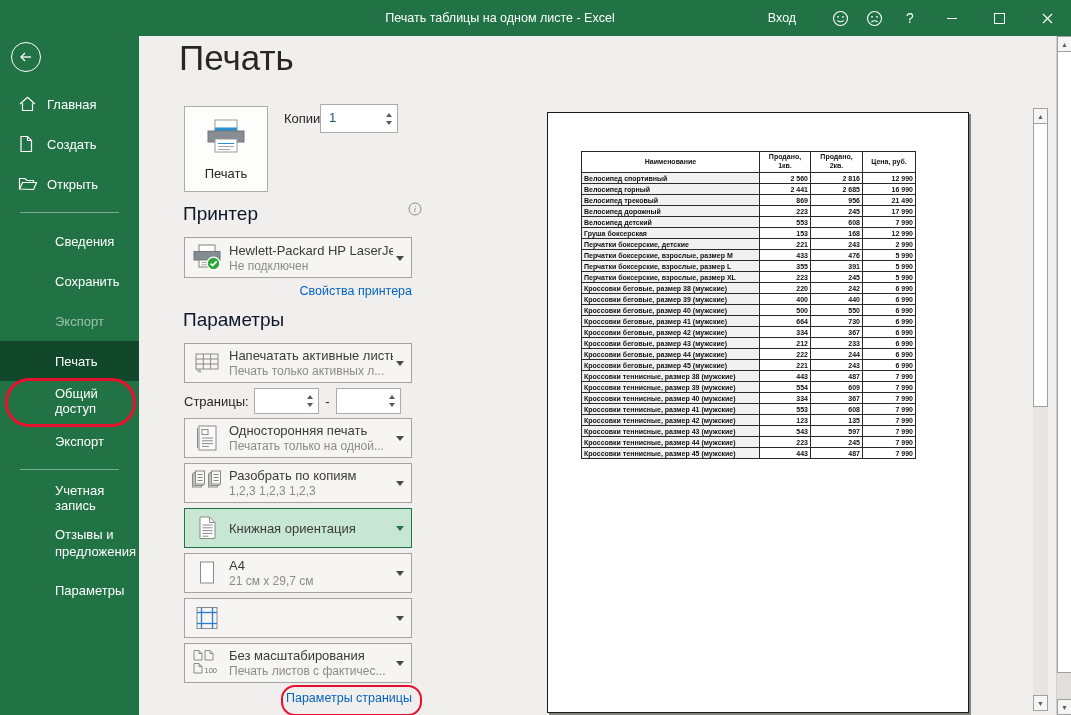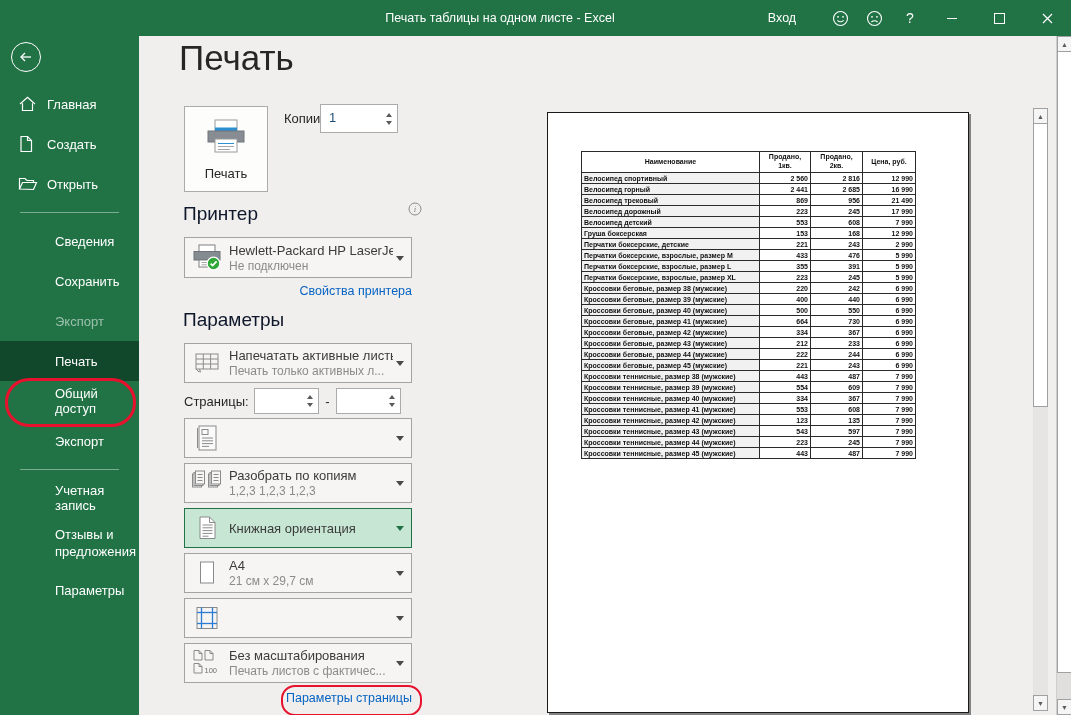--- a/index.html
+++ b/index.html
@@ -296,20 +296,24 @@
           <svg width="30" height="30" viewBox="0 0 30 30" fill="none" stroke="#8a8a8a">
             <path d="M5.5 5 V25"></path>
             <rect x="7" y="3" width="17" height="24" fill="#fbfafa"></rect>
             <rect x="10" y="6.5" width="6" height="5"></rect>
             <line x1="10" y1="15" x2="21" y2="15"></line>
             <line x1="10" y1="17.8" x2="21" y2="17.8"></line>
             <line x1="10" y1="20.6" x2="21" y2="20.6"></line>
             <line x1="10" y1="23.4" x2="17" y2="23.4"></line>
           </svg>
         </span>
+        <div class="dd-text">
+          <div class="dd-title">Односторонняя печать</div>
+          <div class="dd-sub">Печатать только на одной...</div>
+        </div>
         <span class="caret"></span>
       </div>
       <div class="dd">
         <span class="ic dd-icon">
           <svg width="32" height="30" viewBox="0 0 32 30" fill="none" stroke="#8a8a8a">
             <rect x="1.5" y="6" width="9" height="13" fill="#f6f5f4"></rect>
             <rect x="3" y="4.5" width="9" height="13" fill="#f6f5f4"></rect>
             <rect x="4.5" y="3" width="9" height="13" fill="#f6f5f4"></rect>
             <line x1="6.5" y1="6.5" x2="11.5" y2="6.5"></line>
             <line x1="6.5" y1="9.5" x2="11.5" y2="9.5"></line>

